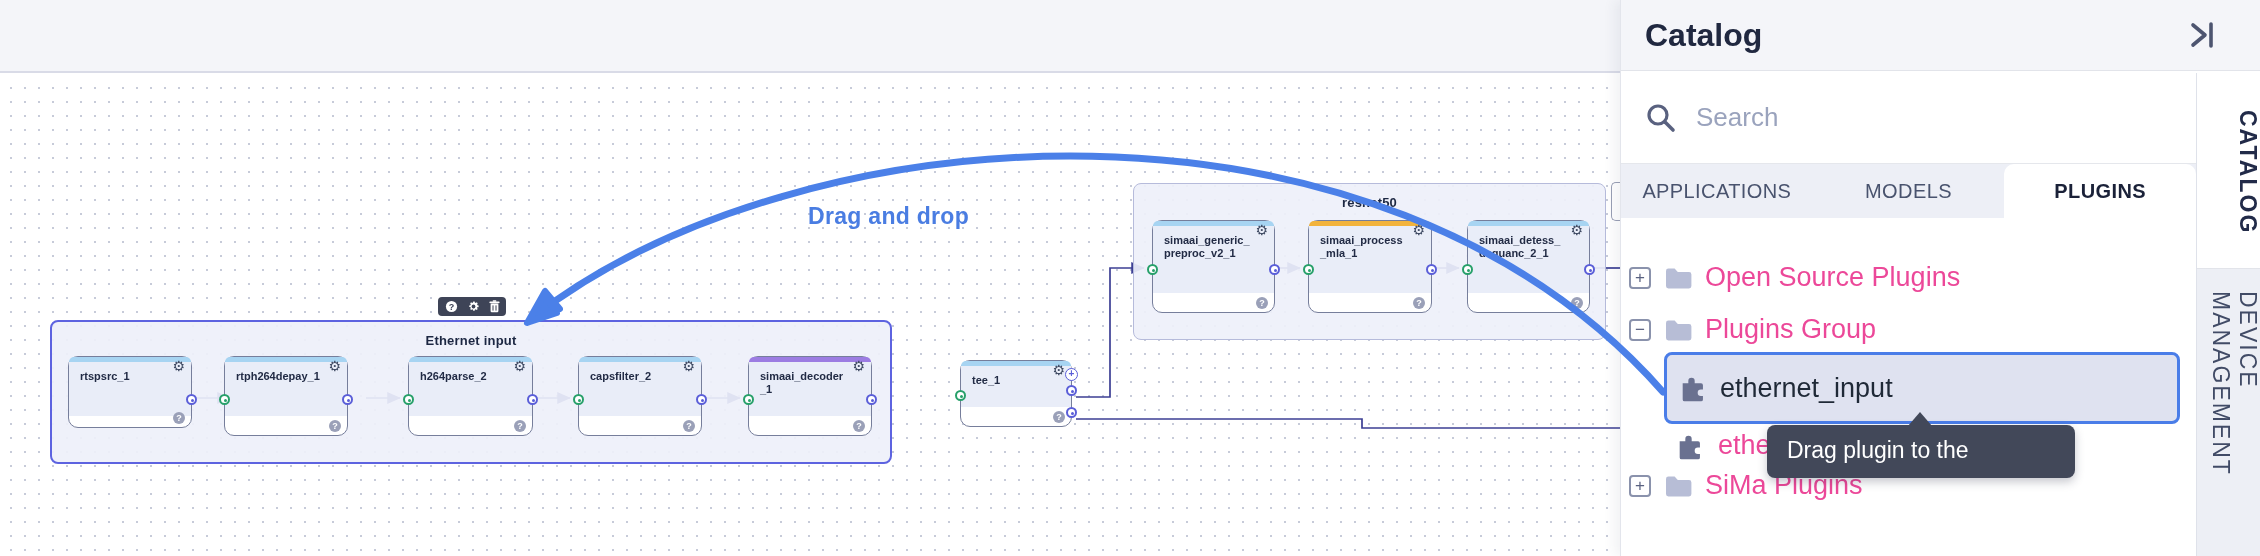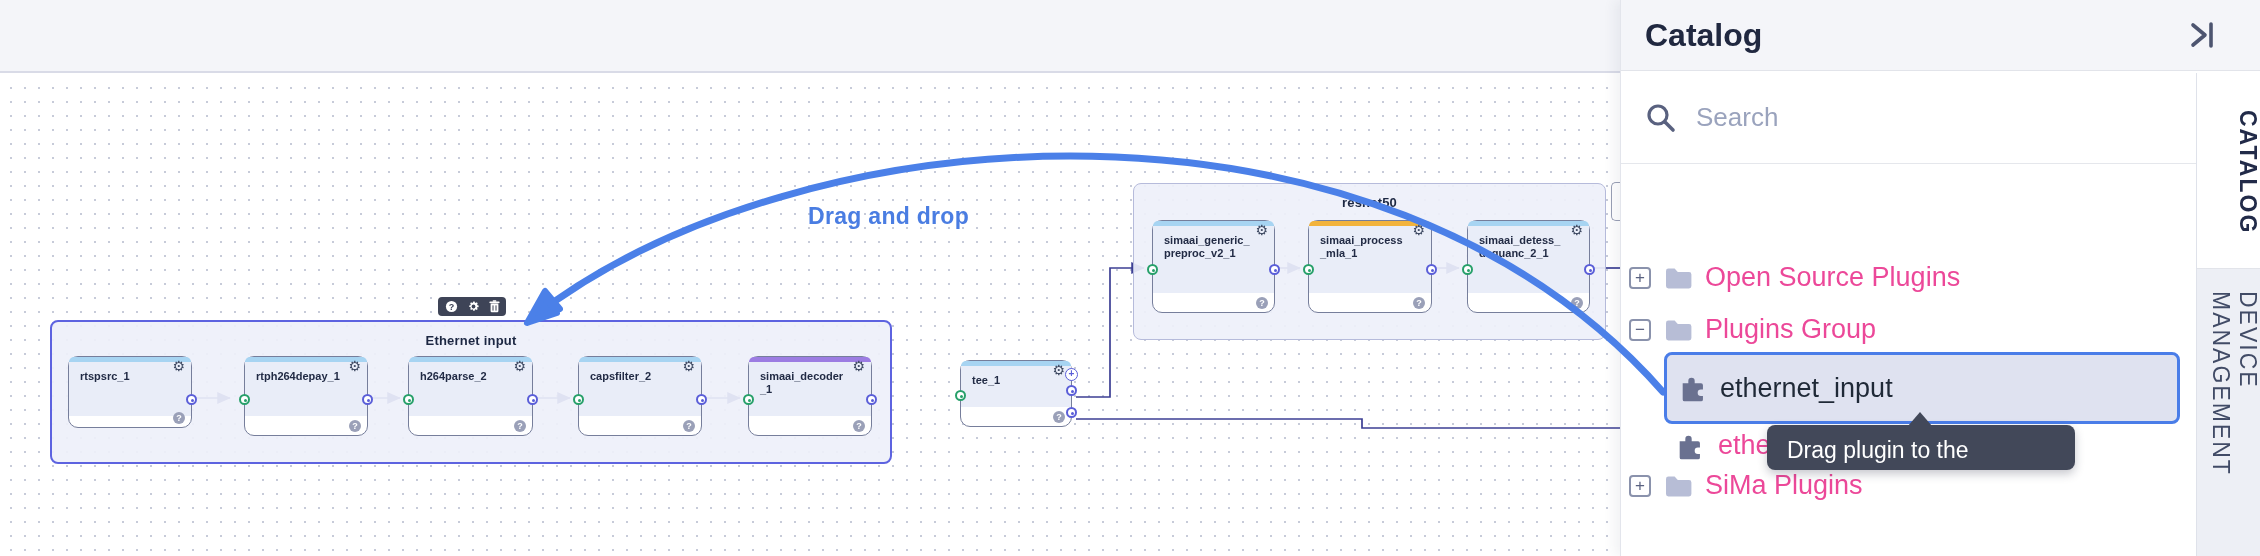--- a/index.html
+++ b/index.html
@@ -94,21 +94,21 @@
   .expander { width:22px; height:22px; border:2px solid #8a92ac; border-radius:4px;
     color:#596180; font-size:17px; line-height:18px; text-align:center;
     font-weight:500; background:#fff; flex:0 0 auto; }
   #row-selected { left:43px; top:134px; width:516px; height:72px;
     background:#dfe2f0; border:3px solid #4a7de8; border-radius:8px;
     padding-left:11px; gap:12px; position:absolute; display:flex;
     align-items:center; z-index:60; }
   #row-selected .tlabel { font-weight:500; color:#1f2937; }
 
   #tooltip { position:absolute; left:1767px; top:425px; width:308px;
-    background:#424859; border-radius:8px; padding:9px 20px 4px 20px; z-index:70;
+    background:#424859; border-radius:8px; padding:9px 20px 12px 20px; z-index:70;
     box-shadow:0 4px 10px rgba(30,35,60,.25); }
   #tooltip .tline { color:#fff; font-size:23px; line-height:32px; font-weight:400; }
   #tooltip-caret { position:absolute; left:141px; top:-13px; width:0; height:0;
     border-left:12px solid transparent; border-right:12px solid transparent;
     border-bottom:14px solid #424859; }
 
   #side-strip { position:absolute; left:575px; top:72.5px; width:65px;
     height:483.5px; border-left:1.5px solid #dfe2ea; }
   .vtab { writing-mode:vertical-rl; text-orientation:mixed; width:100%;
     letter-spacing:2px; font-size:23px; cursor:pointer; display:flex;
@@ -155,21 +155,21 @@
       <div class="node" style="left: 68px; top: 356px; width: 124px; height: 72px;">
         <div class="strip" style="background: rgb(167, 212, 242);"></div>
         <div class="tint" style="height: 54px;"></div>
         <div class="nlabel">rtspsrc_1</div>
         <div class="gear">⚙</div>
         <div class="help">?</div>
         <div class="port out" style="top: 36.5px;">
           <i></i>
         </div>
       </div>
-      <div class="node" style="left: 244px; top: 356px; width: 124px; height: 80px; padding-left: 47px;">
+      <div class="node" style="left: 224px; top: 356px; width: 124px; height: 80px; padding-left: 47px;">
         <div class="strip" style="background: rgb(167, 212, 242);"></div>
         <div class="tint" style="height: 54px;"></div>
         <div class="nlabel">rtph264depay_1</div>
         <div class="gear">⚙</div>
         <div class="help">?</div>
         <div class="port in" style="top: 36.5px;">
           <i></i>
         </div>
         <div class="port out" style="top: 36.5px;">
           <i></i>
@@ -306,20 +306,25 @@
     </div>
 
     <div id="search-row">
       <svg width="32" height="32" viewBox="0 0 32 32">
         <circle cx="13" cy="13" r="9" fill="none" stroke="#59617f" stroke-width="3.2"></circle>
         <line x1="20" y1="20" x2="28" y2="28" stroke="#59617f" stroke-width="3.6" stroke-linecap="round"></line>
       </svg>
       <input id="search-input" type="text" placeholder="Search" style="">
     </div>
 
+    <div id="tabs-row">
+      <button class="tab">APPLICATIONS</button>
+      <button class="tab">MODELS</button>
+      <button class="tab active">PLUGINS</button>
+    </div>
 
     <div id="tree">
 
       <div class="trow" style="left:8px; top:44px;">
         <div class="expander">+</div>
         <svg width="28" height="24" viewBox="0 0 28 24">
           <path d="M2 5a2.4 2.4 0 0 1 2.4-2.4h6.2L13.8 6H25a2.4 2.4 0 0 1 2.4 2.4V20A2.4 2.4 0 0 1 25 22.4H4.4A2.4 2.4 0 0 1 2 20Z" fill="#b7bdd6"></path>
         </svg>
         <div class="tlabel">Open Source Plugins</div>
       </div>

